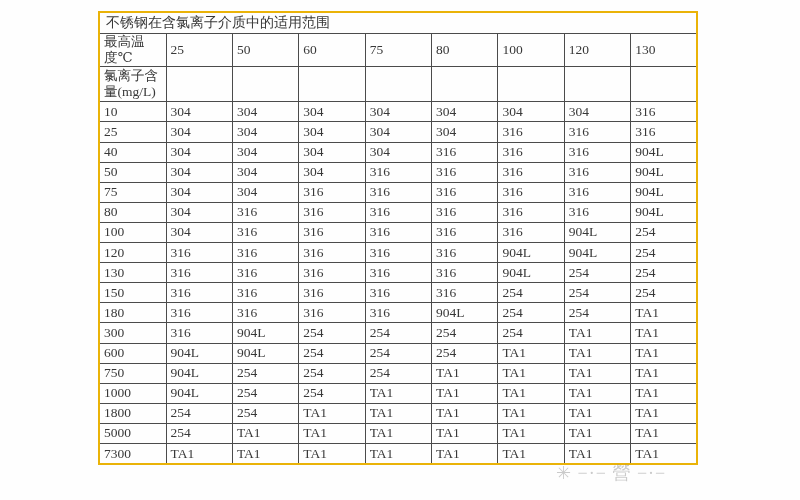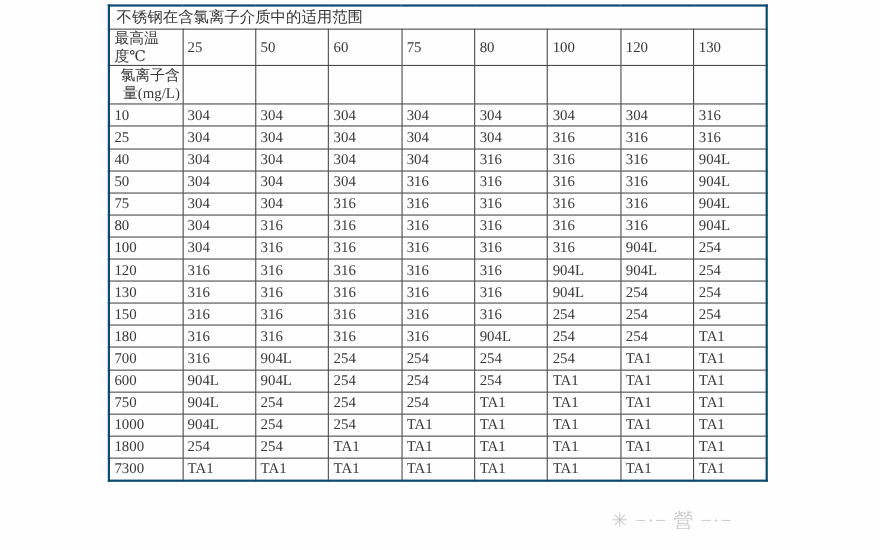--- a/index.html
+++ b/index.html
@@ -4,42 +4,42 @@
 <style>
   html, body {
     margin: 0; padding: 0;
     width: 800px; height: 500px;
     background: #fefefe;
     font-family: "Liberation Serif", "DejaVu Serif", serif;
     overflow: hidden;
   }
   .stage { position: relative; width: 800px; height: 500px; }
   table.steel {
-    position: absolute; left: 98px; top: 4px;
+    position: absolute; left: 98px; top: 11px;
     width: 598px;
     border-collapse: collapse;
     table-layout: fixed;
-    border: 2px solid #0c4a6e;
+    border: 2px solid #eab308;
   }
   table.steel td {
     border: 1px solid #4b4b4b;
     color: #383838;
     font-size: 13.5px;
     padding: 0 2px 0 4px;
     white-space: nowrap;
     overflow: hidden;
     vertical-align: middle;
   }
   tr.title-row td {
     height: 20px;
     font-size: 14px;
     padding-left: 6px;
   }
   tr.temp-row td { height: 30px; }
-  tr.chl-row td  { height: 34px; text-align: right; }
+  tr.chl-row td  { height: 34px; }
   td.corner {
     vertical-align: top;
     line-height: 1.2;
     font-size: 13.5px;
     padding-top: 1px;
   }
   td.num-head, td.rowlabel { font-weight: normal; font-size: 13.5px; }
   tbody td { height: 19.1px; }
   .watermark {
     position: absolute;
@@ -212,21 +212,21 @@
           <td>316</td>
           <td>316</td>
           <td>316</td>
           <td>316</td>
           <td>904L</td>
           <td>254</td>
           <td>254</td>
           <td>TA1</td>
         </tr>
         <tr>
-          <td class="rowlabel">700</td>
+          <td class="rowlabel">300</td>
           <td>316</td>
           <td>904L</td>
           <td>254</td>
           <td>254</td>
           <td>254</td>
           <td>254</td>
           <td>TA1</td>
           <td>TA1</td>
         </tr>
         <tr>
@@ -259,20 +259,31 @@
           <td>TA1</td>
           <td>TA1</td>
           <td>TA1</td>
           <td>TA1</td>
           <td>TA1</td>
         </tr>
         <tr>
           <td class="rowlabel">1800</td>
           <td>254</td>
           <td>254</td>
+          <td>TA1</td>
+          <td>TA1</td>
+          <td>TA1</td>
+          <td>TA1</td>
+          <td>TA1</td>
+          <td>TA1</td>
+        </tr>
+        <tr>
+          <td class="rowlabel">5000</td>
+          <td>254</td>
+          <td>TA1</td>
           <td>TA1</td>
           <td>TA1</td>
           <td>TA1</td>
           <td>TA1</td>
           <td>TA1</td>
           <td>TA1</td>
         </tr>
         <tr>
           <td class="rowlabel">7300</td>
           <td>TA1</td>

